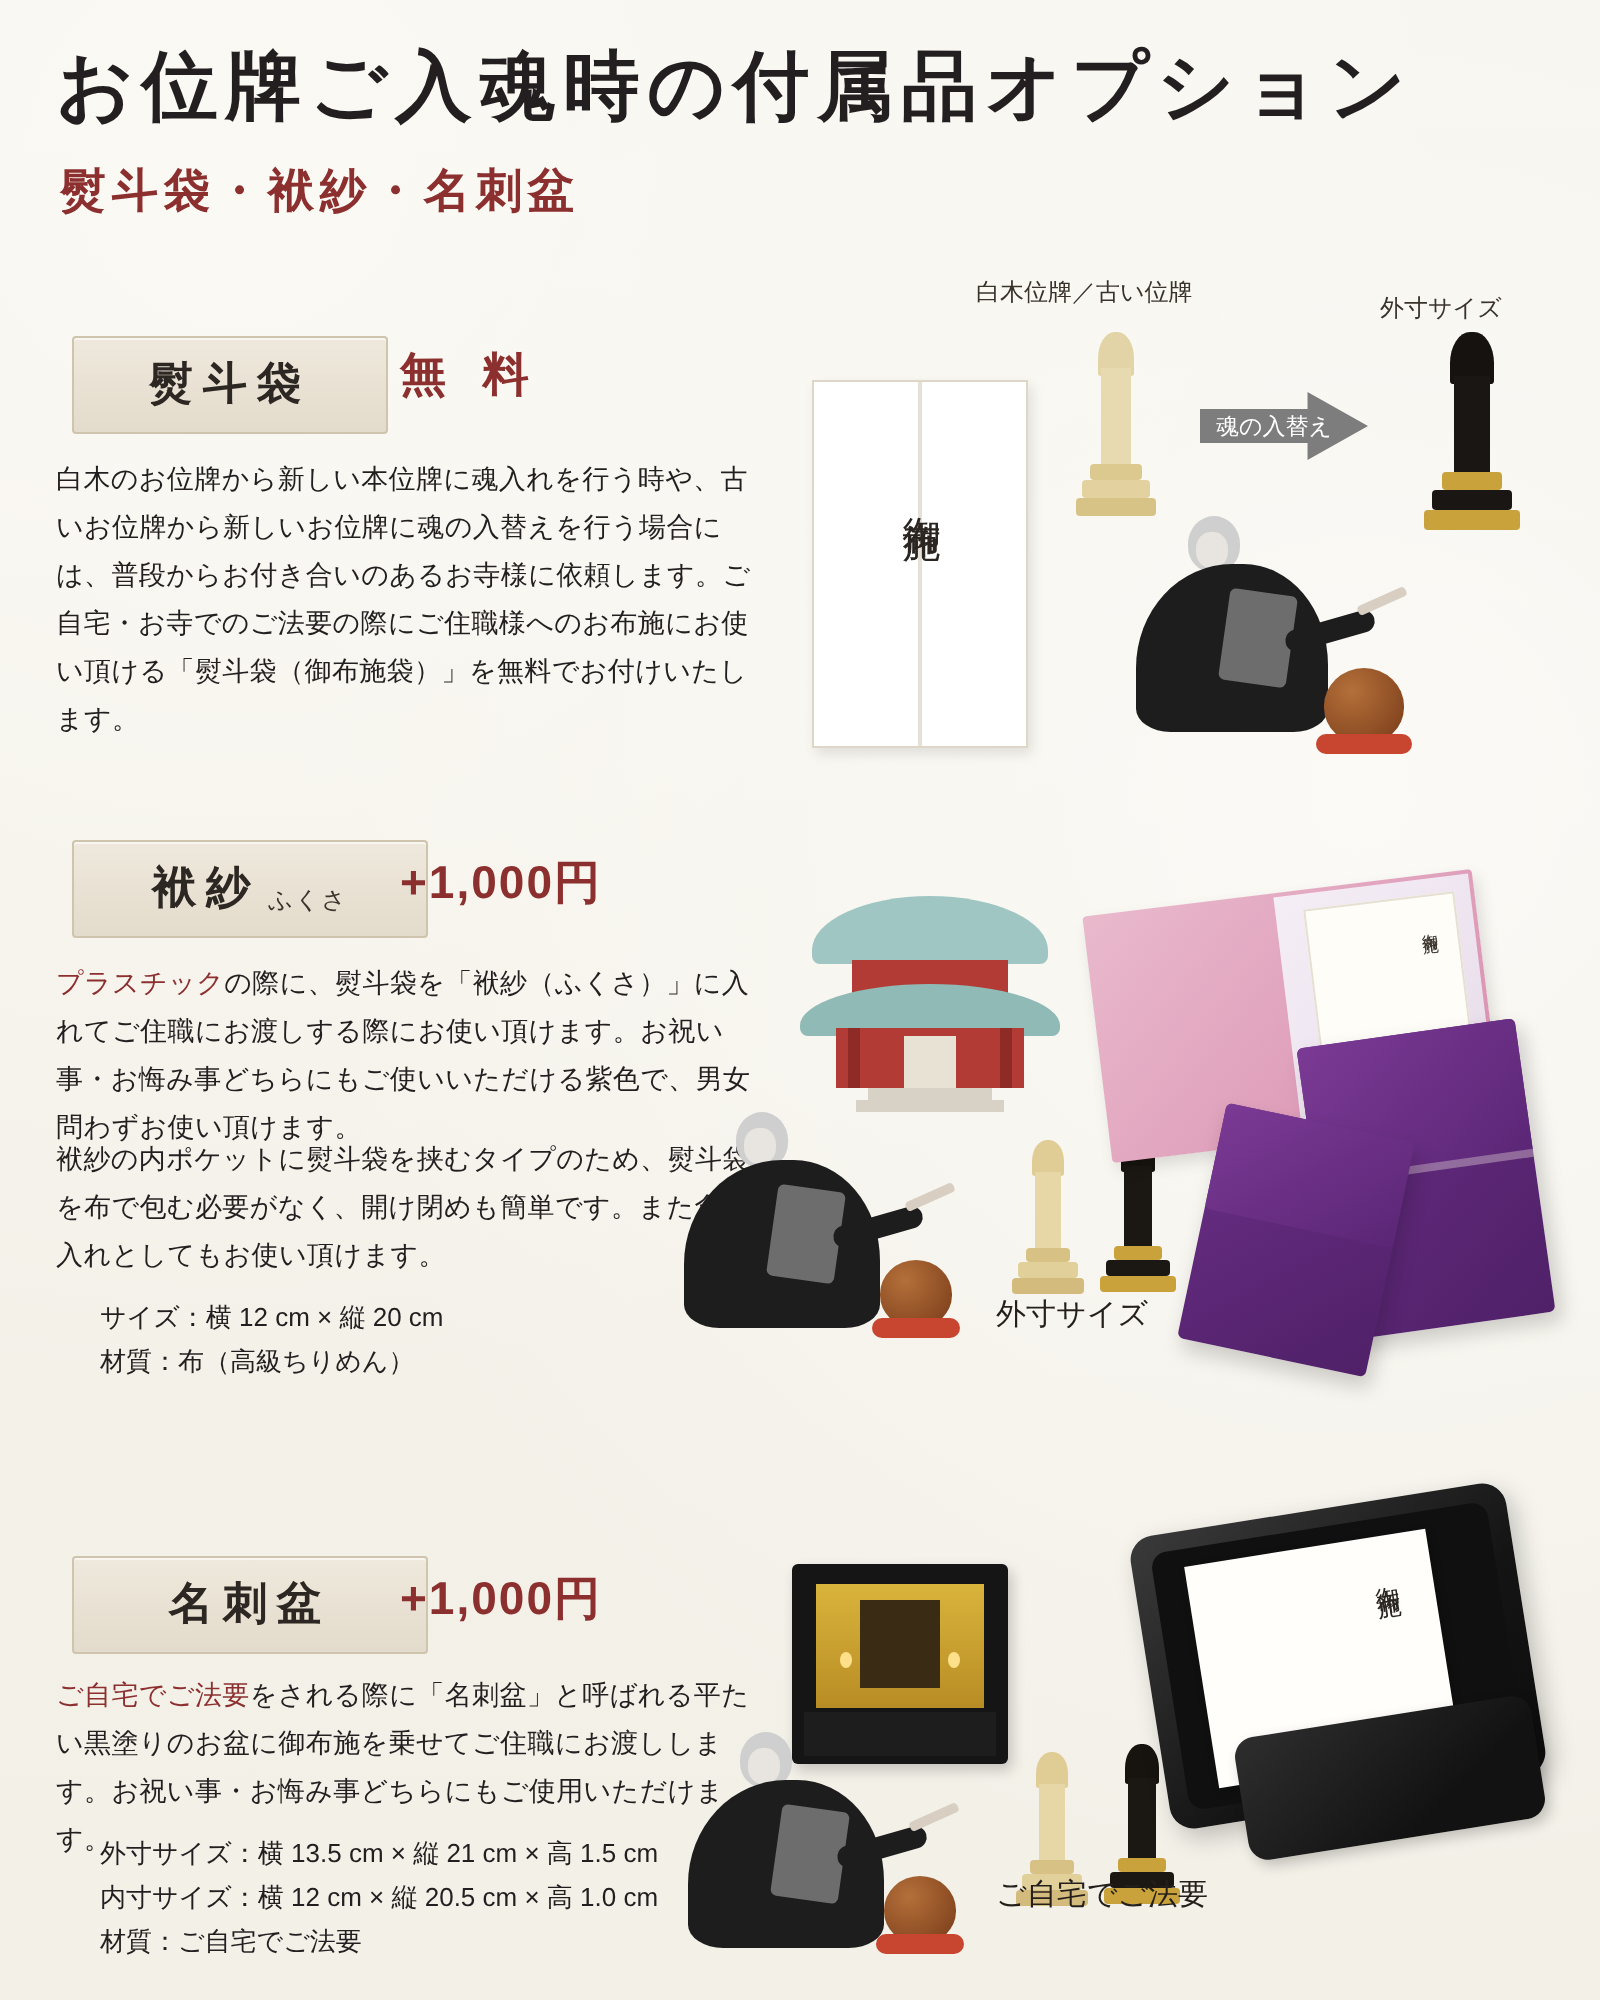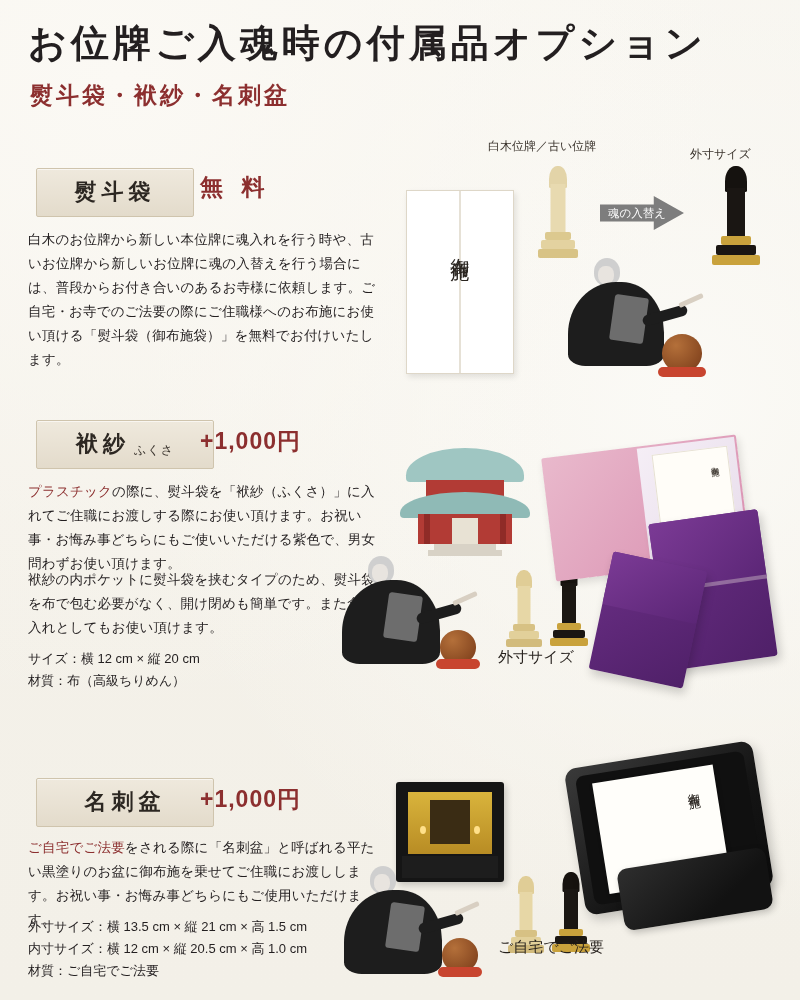--- a/index.html
+++ b/index.html
@@ -95,20 +95,21 @@
     letter-spacing: .2px;
   }
   .copy .accent {
     color: #8c2f2f;
   }
   .spec {
     position: absolute;
     font-size: 13px;
     line-height: 1.7;
     color: #231f20;
+    margin-left: 22px;
   }
 
   
   .mini-label {
     position: absolute;
     font-size: 12px;
     color: #3a332c;
     white-space: nowrap;
   }
   .caption {

